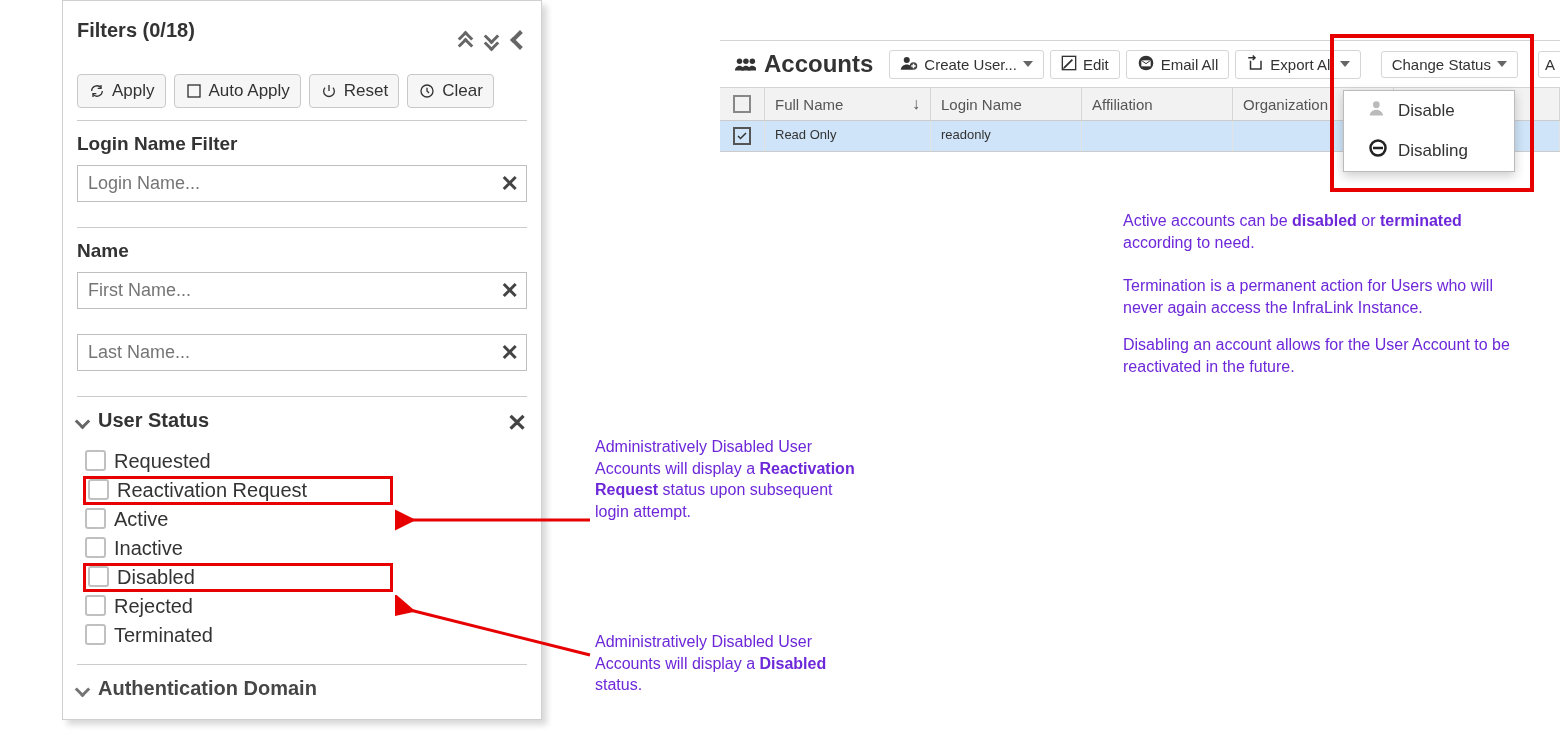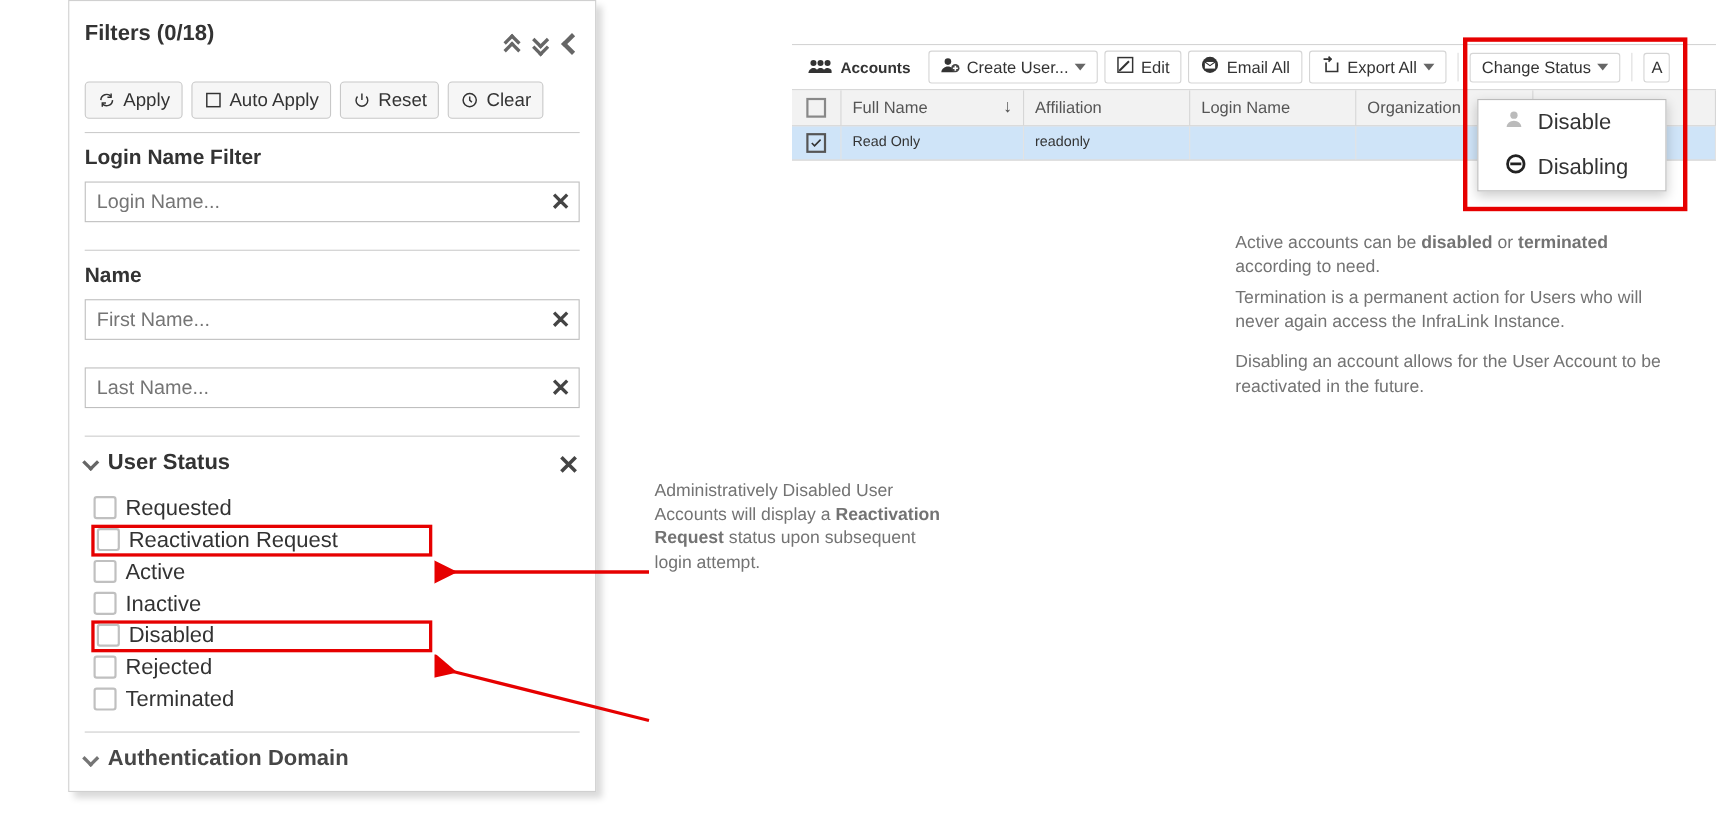--- a/index.html
+++ b/index.html
@@ -36,42 +36,42 @@
 
 .status-list{margin:10px 0 0 6px}
 .status-item{display:flex;align-items:flex-start;gap:8px;font-size:20px;padding:3px 2px}
 .cbox{width:17px;height:17px;border:2px solid #c0c0c0;border-radius:3px;background:#fff;flex-shrink:0}
 
 .hl-red{border:3px solid #e60000;padding:0 2px}
 
 
 .acct-wrap{position:absolute;left:720px;top:40px;width:840px}
 .acct-bar{position:relative;display:flex;align-items:center;border-top:1px solid #d4d4d4;border-bottom:1px solid #d4d4d4;padding:5px 4px;background:#fff;gap:6px}
-.acct-title{display:flex;align-items:center;gap:8px;font-size:14px;font-weight:bold;padding:4px 10px}
+.acct-title{display:flex;align-items:center;gap:8px;font-size:24px;font-weight:bold;padding:4px 10px}
 .tbtn{display:flex;align-items:center;gap:6px;border:1px solid #d5d5d5;background:#fff;border-radius:3px;padding:4px 10px;font-size:15px;cursor:pointer;white-space:nowrap}
 .mini-tri{width:0;height:0;border-left:5px solid transparent;border-right:5px solid transparent;border-top:6px solid #666;display:inline-block}
 .vdiv{width:1px;height:26px;background:#ddd;margin:0 4px}
 
 .col-head{display:flex;border-bottom:1px solid #ccc;background:#f2f2f2}
 .ch{border-right:1px solid #d6d6d6;padding:7px 10px;font-size:15px;color:#555;display:flex;align-items:center;gap:6px}
 .ch.chk{width:24px;justify-content:center}
 .ch.full{width:145px}.ch.login{width:130px}.ch.aff{width:130px}.ch.org{width:140px}.ch.rest{flex:1}
 .down-arrow{font-size:16px;font-weight:bold}
 
 .row{display:flex;font-size:13px}
 .row .c{padding:6px 10px;border-right:1px solid #e3e3e3}
 .row.sel{background:#cfe4f8}
 .row .c.chk{width:24px;display:flex;align-items:center;justify-content:center}
 .row .c.full{width:145px}.row .c.login{width:130px}.row .c.aff{width:130px}.row .c.org{width:140px}
 
 .cs-outline{position:absolute;left:1330px;top:34px;width:196px;height:150px;border:4px solid #e60000;pointer-events:none}
 .dropdown{position:absolute;left:1343px;top:90px;width:170px;border:1px solid #bbb;background:#fff;box-shadow:0 4px 10px rgba(0,0,0,.2);z-index:5}
-.dd-item{display:flex;align-items:center;gap:10px;padding:8px 24px;font-size:20px;cursor:pointer}
-
-.anno{position:absolute;color:#737373;font-family:Verdana,Arial,sans-serif;font-size:16px;line-height:1.35}
+.dd-item{display:flex;align-items:center;gap:10px;padding:8px 24px;font-size:17px;cursor:pointer}
+
+.anno{position:absolute;color:#6d28d9;font-family:Verdana,Arial,sans-serif;font-size:16px;line-height:1.35}
 .anno b{font-weight:bold}
 
 svg.arrow{position:absolute;pointer-events:none}
 
 
 .sv{width:16px;height:16px;stroke:#333;stroke-width:2;fill:none}
 </style>
 </head>
 <body>
 
@@ -267,25 +267,25 @@
     </div>
 
     <div class="col-head">
       <div class="ch chk">
         <span style="width:14px;height:14px;border:2px solid #888"></span>
       </div>
       <div class="ch full">
         <span>Full Name</span>
         <span class="down-arrow" style="margin-left:auto">↓</span>
       </div>
+      <div class="ch login">
+          <span>Login Name</span>
+        </div>
       <div class="ch aff">
           <span>Affiliation</span>
-        </div>
-      <div class="ch login">
-          <span>Login Name</span>
         </div>
       <div class="ch org">
           <span>Organization</span>
         </div>
       <div class="ch rest">
           <span>A</span>
         </div>
     </div>
 
     <div class="row sel">
@@ -325,28 +325,31 @@
           </svg>
       </span>
       <span>Disabling</span>
     </div>
   </div>
 
   <div class="anno" style="left:1123px;top:210px;width:410px">
     <div>
       <span>Active accounts can be </span><b>disabled</b><span> or </span><b>terminated</b><span> according to need.</span>
     </div>
-    <div style="margin-top:7px">Termination is a permanent action for Users who will never again access the InfraLink Instance.</div>
+    <div style="margin-top:22px">Termination is a permanent action for Users who will never again access the InfraLink Instance.</div>
     <div style="margin-top:16px">Disabling an account allows for the User Account to be reactivated in the future.</div>
   </div>
 
   <div class="anno" style="left:595px;top:436px;width:260px">
     <span>Administratively Disabled User Accounts will display a </span><b>Reactivation Request</b><span> status upon subsequent login attempt.</span>
   </div>
 
+  <div class="anno" style="left:595px;top:631px;width:260px">
+    <span>Administratively Disabled User Accounts will display a </span><b>Disabled</b><span> status.</span>
+  </div>
 
   <svg class="arrow" style="left:395px;top:505px" width="200" height="30">
     <defs>
         <marker id="ah1" markerWidth="12" markerHeight="10" refX="2" refY="5" orient="auto">
           <path d="M10 0L0 5L10 10z" fill="#e60000"></path>
         </marker>
       </defs>
     <line x1="195" y1="15" x2="15" y2="15" stroke="#e60000" stroke-width="3" marker-end="url(#ah1)"></line>
   </svg>
   <svg class="arrow" style="left:395px;top:595px" width="200" height="70">

